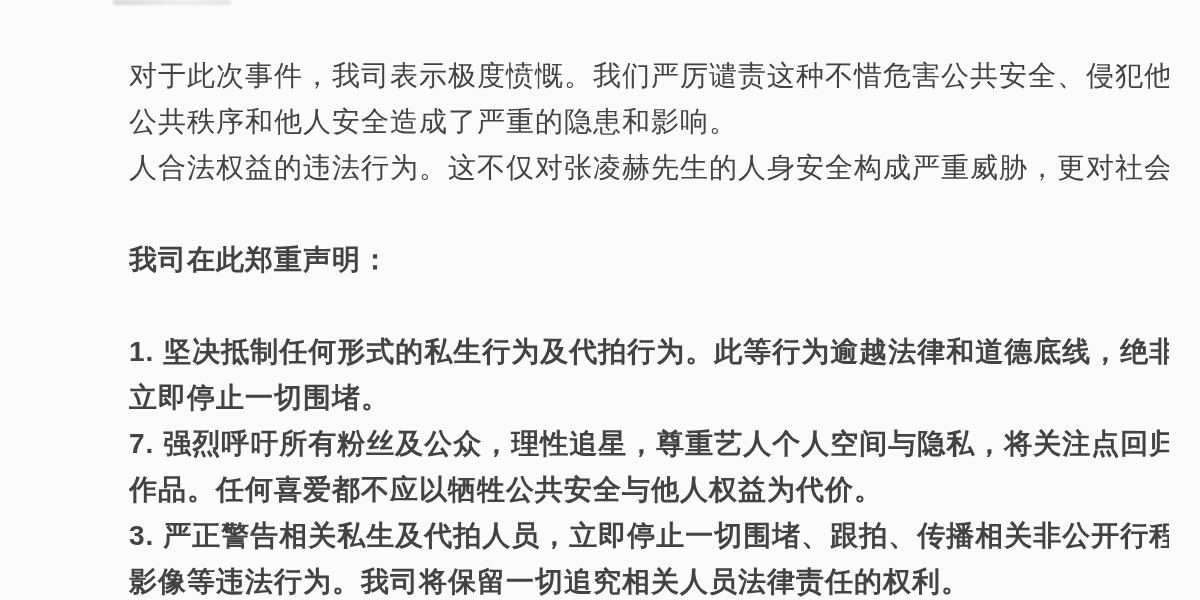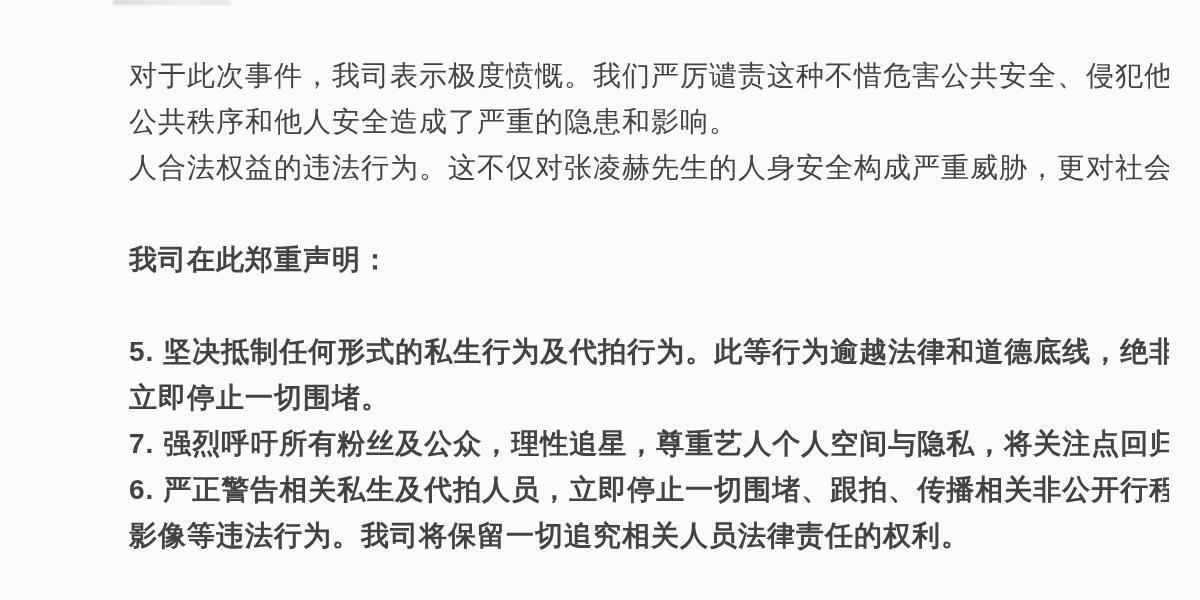--- a/index.html
+++ b/index.html
@@ -55,25 +55,26 @@
     <div class="line">公共秩序和他人安全造成了严重的隐患和影响。</div>
     <div class="line">人合法权益的违法行为。这不仅对张凌赫先生的人身安全构成严重威胁，更对社会</div>
   </div>
 
   <div class="para">
     <div class="line">我司在此郑重声明：</div>
   </div>
 
   <div class="para">
     <div>
-      <div class="line">5. 坚决抵制任何形式的私生行为及代拍行为。此等行为逾越法律和道德底线，绝非</div>
+      <div class="line">1. 坚决抵制任何形式的私生行为及代拍行为。此等行为逾越法律和道德底线，绝非</div>
       <div class="line">立即停止一切围堵。</div>
     </div>
     <div>
       <div class="line">7. 强烈呼吁所有粉丝及公众，理性追星，尊重艺人个人空间与隐私，将关注点回归</div>
+      <div class="line">作品。任何喜爱都不应以牺牲公共安全与他人权益为代价。</div>
     </div>
     <div>
-      <div class="line">6. 严正警告相关私生及代拍人员，立即停止一切围堵、跟拍、传播相关非公开行程</div>
+      <div class="line">3. 严正警告相关私生及代拍人员，立即停止一切围堵、跟拍、传播相关非公开行程</div>
       <div class="line">影像等违法行为。我司将保留一切追究相关人员法律责任的权利。</div>
     </div>
   </div>
 
 </div>
 
 </body></html>

